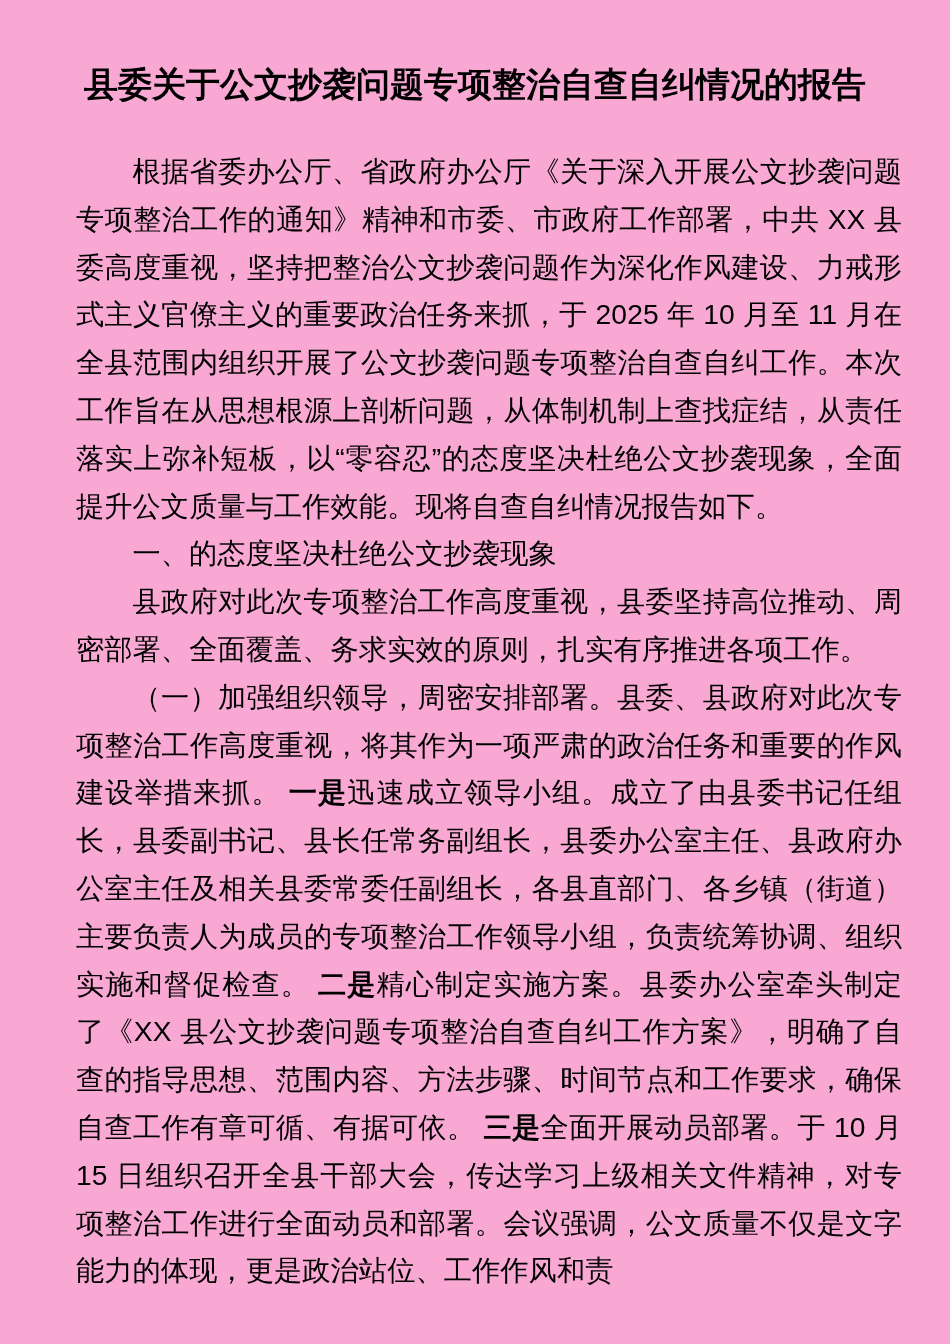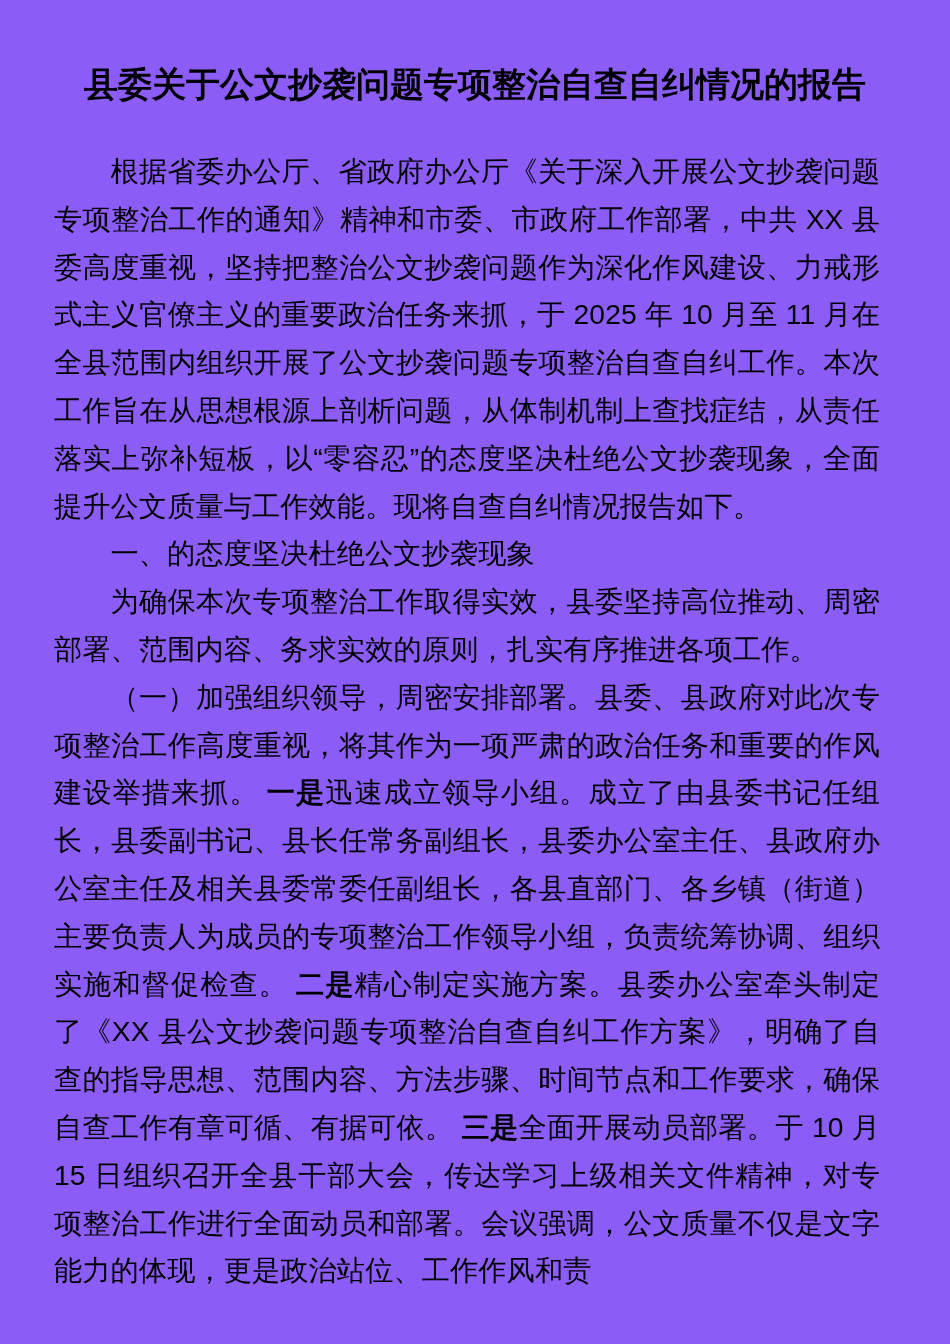--- a/index.html
+++ b/index.html
@@ -12,38 +12,38 @@
     height: 1344px;
     overflow: hidden;
     font-family: "Liberation Sans", "DejaVu Sans", sans-serif;
     color: #000000;
     -webkit-font-smoothing: antialiased;
   }
   .page {
     position: relative;
     width: 950px;
     height: 1344px;
-    background: #8b5cf6;
+    background: #f9a8d4;
     box-sizing: border-box;
   }
   .doc-title {
     position: absolute;
     left: 62px;
     top: 58px;
     width: 826px;
     text-align: center;
     font-size: 34px;
     font-weight: bold;
     line-height: 52px;
     letter-spacing: 0px;
     white-space: nowrap;
   }
   .body-block {
     position: absolute;
-    left: 54px;
+    left: 76px;
     top: 148px;
     width: 826px;
   }
   p.para {
     margin: 0;
     padding: 0;
     font-size: 28.2px;
     line-height: 47.8px;
     text-align: justify;
     text-justify: inter-ideograph;
@@ -71,19 +71,19 @@
 <div class="page">
 
   <div class="doc-title">县委关于公文抄袭问题专项整治自查自纠情况的报告</div>
 
   <div class="body-block">
 
     <p class="para">根据省委办公厅、省政府办公厅《关于深入开展公文抄袭问题专项整治工作的通知》精神和市委、市政府工作部署，中共 XX 县委高度重视，坚持把整治公文抄袭问题作为深化作风建设、力戒形式主义官僚主义的重要政治任务来抓，于 2025 年 10 月至 11 月在全县范围内组织开展了公文抄袭问题专项整治自查自纠工作。本次工作旨在从思想根源上剖析问题，从体制机制上查找症结，从责任落实上弥补短板，以“零容忍”的态度坚决杜绝公文抄袭现象，全面提升公文质量与工作效能。现将自查自纠情况报告如下。</p>
 
     <p class="heading-para">一、的态度坚决杜绝公文抄袭现象</p>
 
-    <p class="para">为确保本次专项整治工作取得实效，县委坚持高位推动、周密部署、范围内容、务求实效的原则，扎实有序推进各项工作。</p>
+    <p class="para">县政府对此次专项整治工作高度重视，县委坚持高位推动、周密部署、全面覆盖、务求实效的原则，扎实有序推进各项工作。</p>
 
     <p class="para"><span>（一）加强组织领导，周密安排部署。县委、县政府对此次专项整治工作高度重视，将其作为一项严肃的政治任务和重要的作风建设举措来抓。</span><span class="b">一是</span><span>迅速成立领导小组。成立了由县委书记任组长，县委副书记、县长任常务副组长，县委办公室主任、县政府办公室主任及相关县委常委任副组长，各县直部门、各乡镇（街道）主要负责人为成员的专项整治工作领导小组，负责统筹协调、组织实施和督促检查。</span><span class="b">二是</span><span>精心制定实施方案。县委办公室牵头制定了《XX 县公文抄袭问题专项整治自查自纠工作方案》，明确了自查的指导思想、范围内容、方法步骤、时间节点和工作要求，确保自查工作有章可循、有据可依。</span><span class="b">三是</span><span>全面开展动员部署。于 10 月 15 日组织召开全县干部大会，传达学习上级相关文件精神，对专项整治工作进行全面动员和部署。会议强调，公文质量不仅是文字能力的体现，更是政治站位、工作作风和责</span></p>
 
   </div>
 
 </div>
 
 </body></html>

